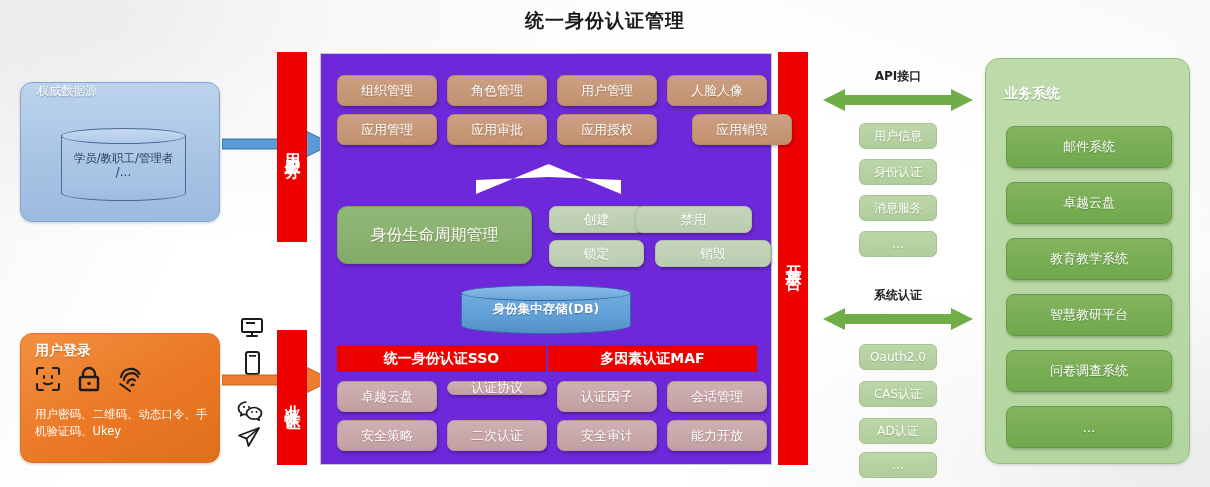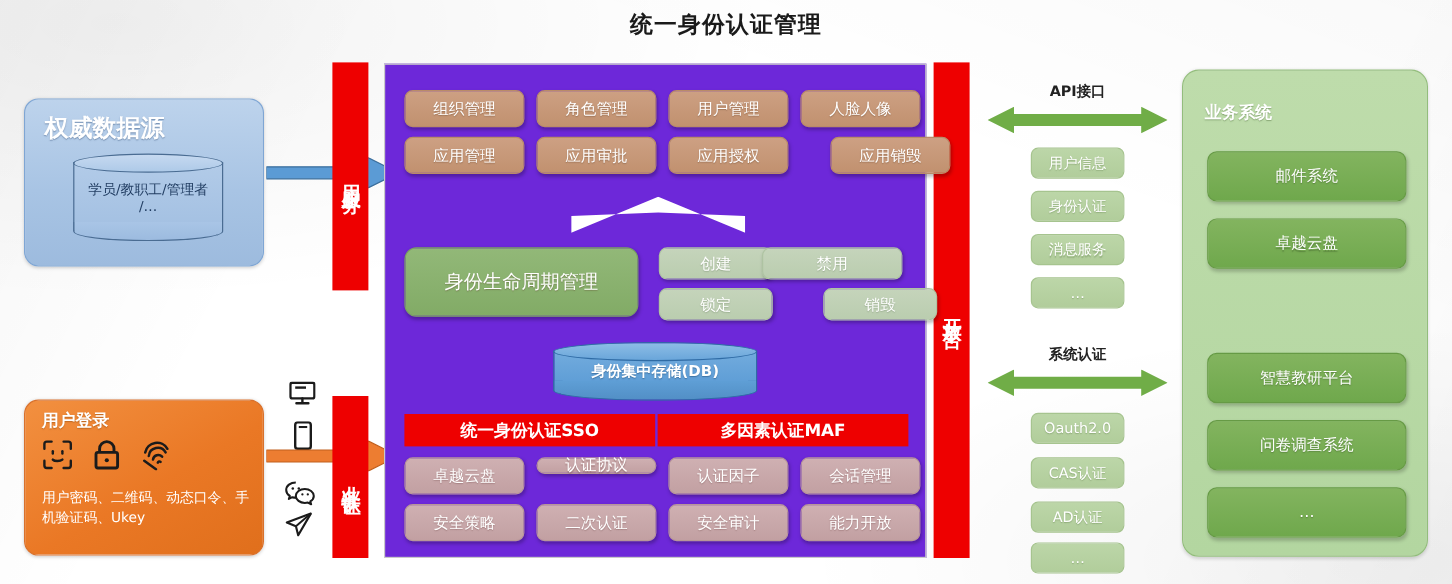--- a/index.html
+++ b/index.html
@@ -25,22 +25,22 @@
   }
 
   
   #authoritative-source {
     left:20px; top:82px; width:200px; height:140px;
     border-radius:12px; border:1px solid #7fa6d4;
     background:linear-gradient(180deg,#bdd3ec 0%,#a8c4e4 55%,#9dbbde 100%);
     box-shadow:0 1px 3px rgba(0,0,0,0.18);
   }
   #authoritative-source .hd {
-    position:absolute; left:16px; top:10px;
-    font-size:20px; font-weight:bold; color:#ffffff;
+    position:absolute; left:16px; top:0;
+    font-size:12px; font-weight:normal; color:#ffffff;
     text-shadow:0 1px 1px rgba(60,90,130,0.55);
   }
   .cyl {
     position:absolute; border:1px solid #4a6c92;
     background:linear-gradient(180deg,#b2cbe8 0%,#a3c0e2 100%);
   }
   .cyl .top {
     position:absolute; left:-1px; right:-1px; top:-8px; height:16px;
     border:1px solid #4a6c92; border-radius:50%;
     background:linear-gradient(180deg,#c6d9f0 0%,#aecae8 100%);
@@ -298,21 +298,21 @@
 
     <svg class="abs" id="lifecycle-chevron" width="145" height="32" viewBox="0 0 145 32">
       <path d="M0 30 L72.5 0 L145 30 L145 16 L72.5 13 L0 16 Z" fill="#ffffff"></path>
     </svg>
 
     <div class="pill green-main" style="left:16px; top:152px; width:195px; height:58px;">身份生命周期管理</div>
 
     <div class="pill sage" style="left:228px; top:152px; width:95px; height:27px;">创建</div>
     <div class="pill sage" style="left:314px; top:152px; width:117px; height:27px;">禁用</div>
     <div class="pill sage" style="left:228px; top:186px; width:95px; height:27px;">锁定</div>
-    <div class="pill sage" style="left:334px; top:186px; width:95px; height:27px;margin-left:31px;">销毁</div>
+    <div class="pill sage" style="left:334px; top:186px; width:116px; height:27px;">销毁</div>
 
     <div class="cyl" id="identity-db">
       <div class="top"></div>
       <div class="bot"></div>
       <div class="lbl">身份集中存储(DB)</div>
     </div>
 
     <div class="red-head" style="left:16px;  top:291px; width:209px;">统一身份认证SSO</div>
     <div class="red-head" style="left:227px; top:291px; width:209px;">多因素认证MAF</div>
 
@@ -342,18 +342,19 @@
   </svg>
   <div class="abs gpill" style="left:859px; top:344px;">Oauth2.0</div>
   <div class="abs gpill" style="left:859px; top:381px;">CAS认证</div>
   <div class="abs gpill" style="left:859px; top:418px;">AD认证</div>
   <div class="abs gpill" style="left:859px; top:452px;">…</div>
 
   <div class="abs" id="business-systems">
     <div class="hd">业务系统</div>
     <div class="bizitem" style="top:67px;">邮件系统</div>
     <div class="bizitem" style="top:123px;">卓越云盘</div>
+    <div class="bizitem" style="top:179px;">教育教学系统</div>
     <div class="bizitem" style="top:235px;">智慧教研平台</div>
     <div class="bizitem" style="top:291px;">问卷调查系统</div>
     <div class="bizitem" style="top:347px;">…</div>
   </div>
 
 </div>
 
 </body></html>

